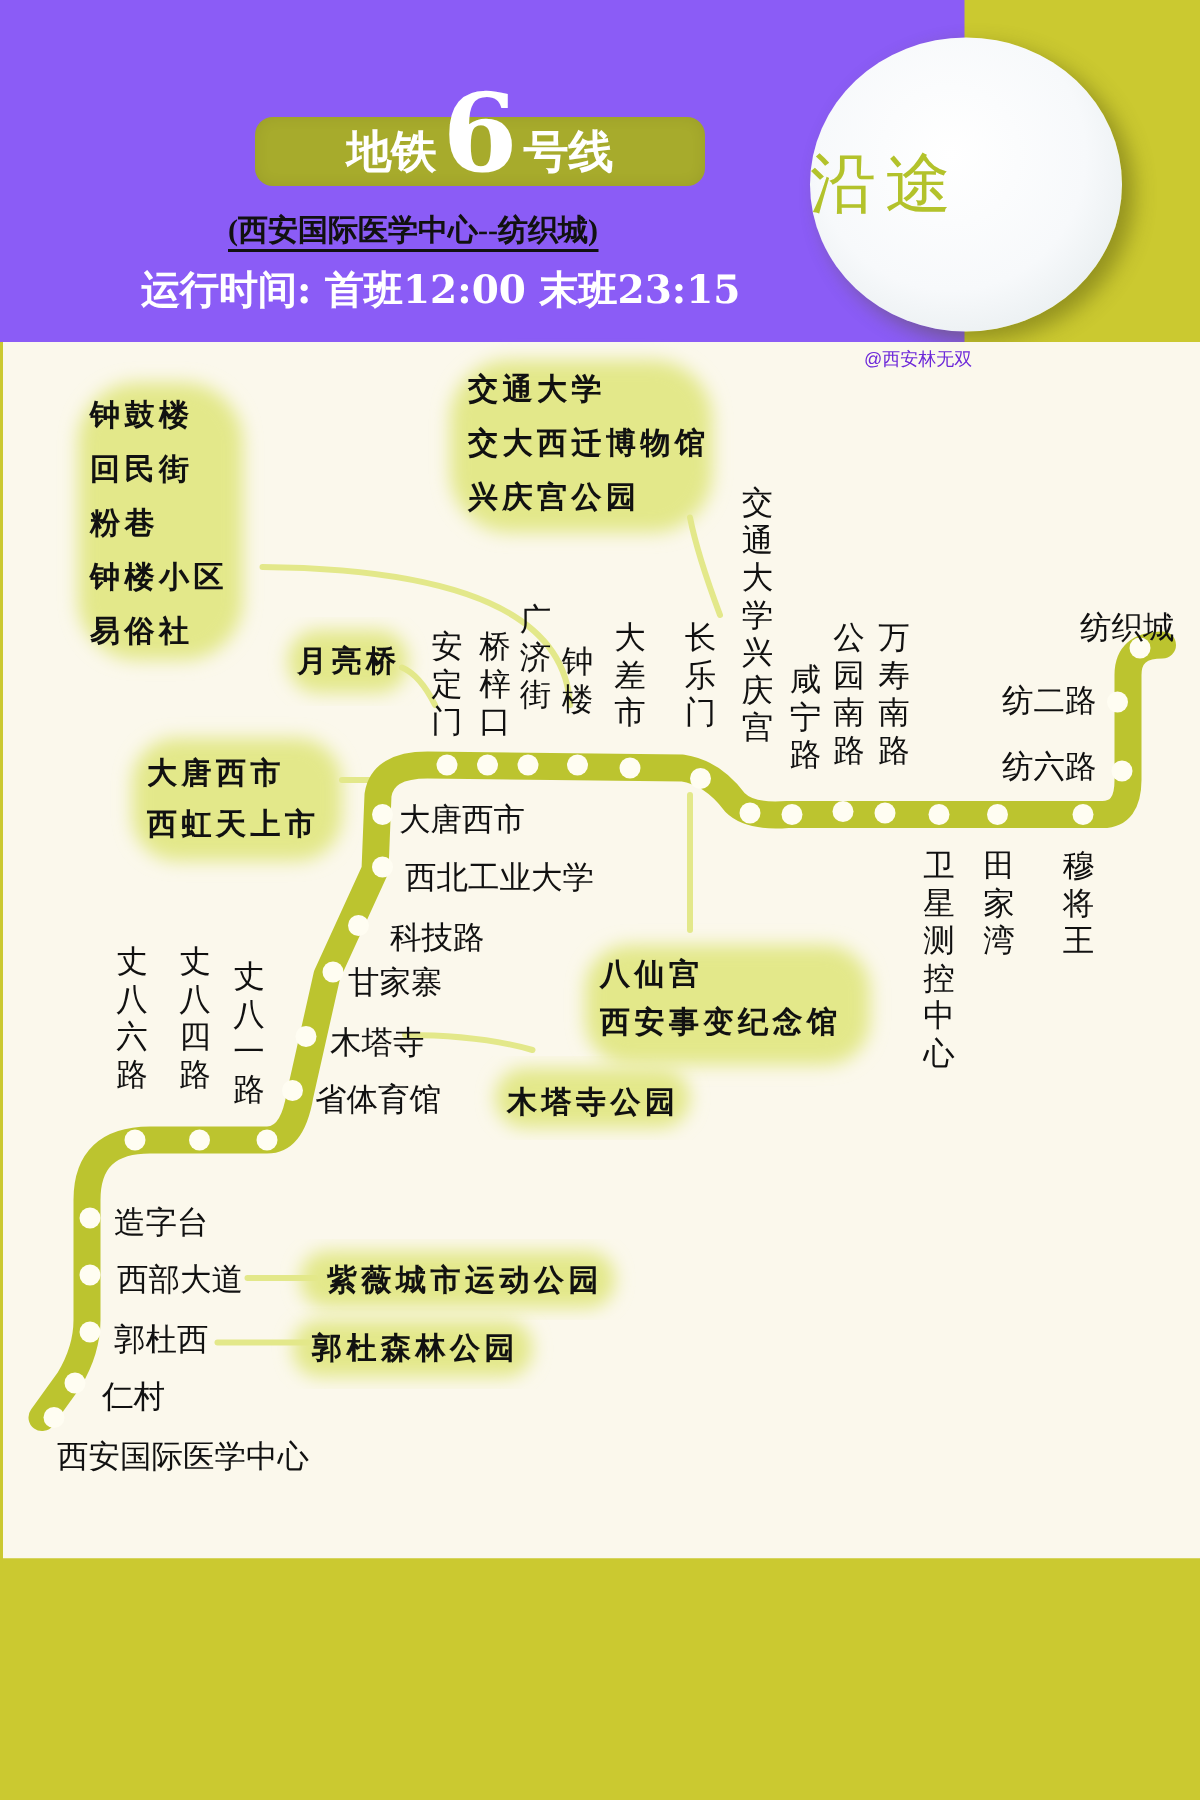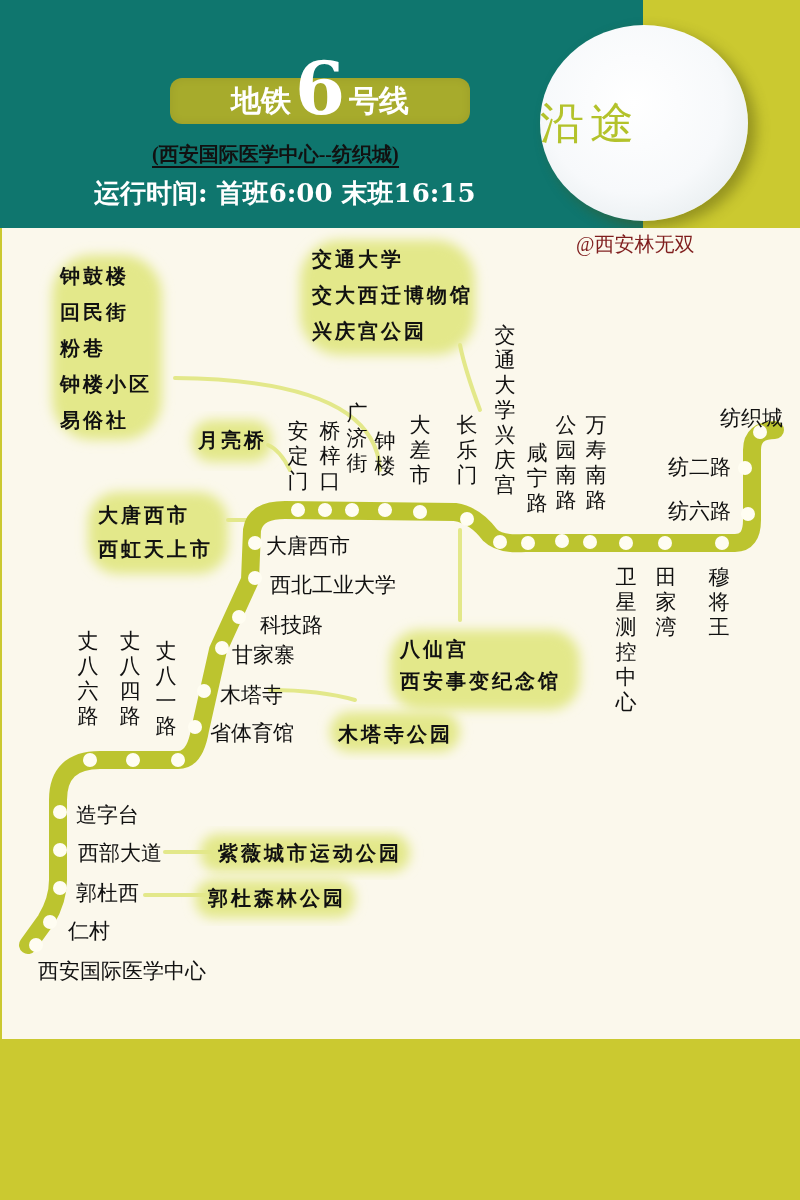--- a/index.html
+++ b/index.html
@@ -1,44 +1,44 @@
 <!DOCTYPE html>
 <html><head>
 <meta charset="utf-8">
 <style>
   html, body { margin:0; padding:0; }
   body { width:800px; height:1200px; position:relative; overflow:hidden; background:#cbc930; font-family:"DejaVu Sans", sans-serif; }
-  .header { position:absolute; left:0; top:0; width:643px; height:228px; background:#0f766e; }
+  .header { position:absolute; left:0; top:0; width:643px; height:228px; background:#8b5cf6; }
   .title-pill { position:absolute; left:170px; top:78px; width:300px; height:46px; background:#a7ab2c; border-radius:12px; box-shadow: inset 0 0 10px rgba(0,0,0,0.08); }
   .title-text { position:absolute; left:0; top:0; width:300px; height:46px; display:flex; align-items:center; justify-content:center; color:#fff; font-family:"DejaVu Serif", serif; font-weight:bold; font-size:30px; }
   .title-num { font-size:72px; line-height:1; margin:0 4px; position:relative; top:-12px; font-family:"DejaVu Serif", serif; }
   .route { position:absolute; left:152px; top:142px; color:#111; font-family:Liberation Serif, serif; font-weight:bold; font-size:20px; border-bottom:2px solid #111; line-height:24px; }
   .hours { position:absolute; left:94px; top:176px; color:#fff; font-family:"DejaVu Serif", serif; font-weight:bold; font-size:26px; letter-spacing:0; }
   .badge { position:absolute; left:540px; top:25px; width:208px; height:196px; border-radius:50%; background: radial-gradient(circle at 45% 40%, #ffffff 0%, #f7f9fb 55%, #e6ecee 85%, #cfd6c0 100%); box-shadow: 8px 6px 14px rgba(80,80,10,0.45); }
   .badge-text { position:absolute; left:0; top:0; width:100%; height:100%; display:flex; flex-direction:column; align-items:flex-start; justify-content:center; color:#b3c22b; font-family:"DejaVu Serif", serif; font-size:44px; line-height:60px; letter-spacing:6px; }
   .map-panel { position:absolute; left:2px; top:228px; width:798px; height:811px; background:#fbf8ec; }
-  .watermark { position:absolute; left:576px; top:231px; color:#7f1d1d; font-size:20px; font-family:Liberation Serif, serif; }
+  .watermark { position:absolute; left:576px; top:231px; color:#6d28d9; font-size:12px; font-family:Liberation Sans, sans-serif; }
   .footer { position:absolute; left:0; top:1039px; width:800px; height:161px; background:#cbc930; }
   svg { position:absolute; left:0; top:0; }
   .lbl { font-family:"DejaVu Sans", sans-serif; font-size:21px; fill:#111; }
   .att { font-family:"DejaVu Serif", serif; font-size:20px; fill:#111; font-weight:bold; }
 </style>
 </head>
 <body>
 
 <div class="header">
   <div class="title-pill">
     <div class="title-text">
       <span>地铁</span>
       <span class="title-num">6</span>
       <span>号线</span>
     </div>
   </div>
   <div class="route">(西安国际医学中心--纺织城)</div>
-  <div class="hours">运行时间: 首班6:00  末班16:15</div>
+  <div class="hours">运行时间: 首班12:00  末班23:15</div>
   <div class="badge">
     <div class="badge-text">
       <span>沿途</span>
     </div>
   </div>
 </div>
 
 <div class="map-panel"></div>
 <div class="watermark">@西安林无双</div>
 

